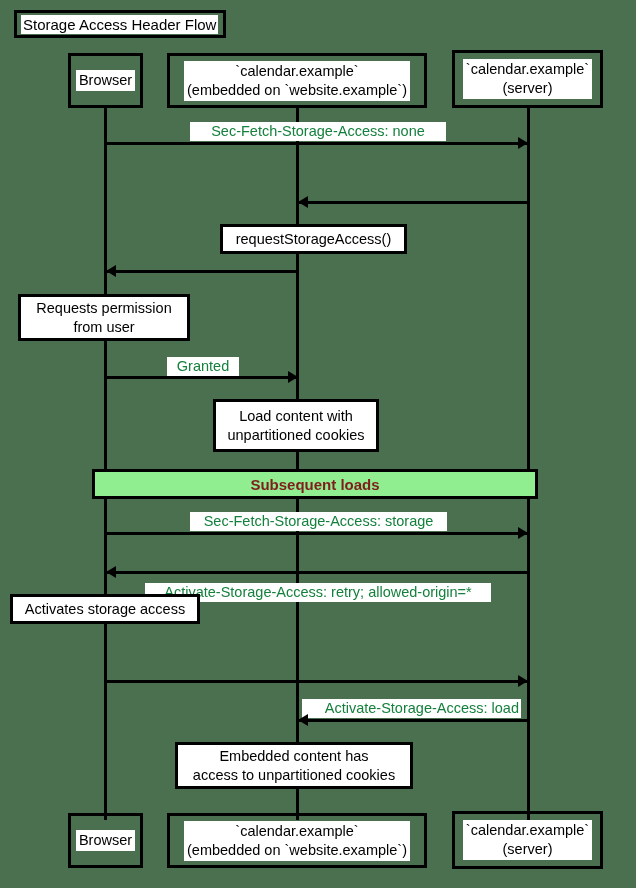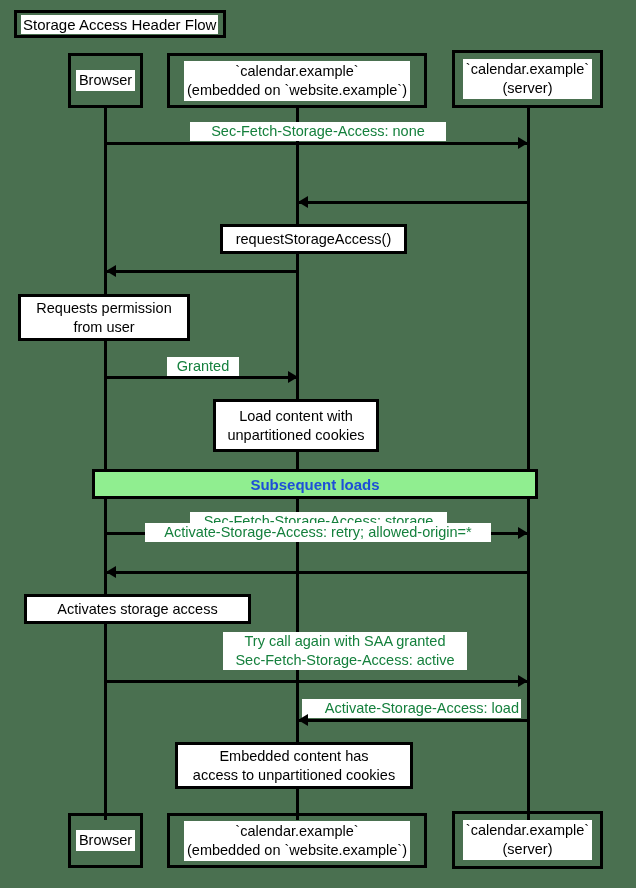--- a/index.html
+++ b/index.html
@@ -105,21 +105,21 @@
   
   .section-band {
     position: absolute;
     box-sizing: border-box;
     border: 3px solid #000;
     display: flex;
     align-items: center;
     justify-content: center;
     font-size: 15px;
     line-height: 19px;
-    color: #1d4ed8;
+    color: #7f1d1d;
     font-weight: bold;
   }
 </style>
 </head>
 <body>
 
 <div id="diagram">
 
   <div class="title-box" style="left:14px; top:10px; width:212px; height:28px; padding-left:4px;">
     <span class="title-text">Storage Access Header Flow</span>
@@ -166,28 +166,26 @@
 unpartitioned cookies</div>
 
   <div class="section-band" style="left:92px; top:469px; width:446px; height:30px; background:#90ee90;">
     <span>Subsequent loads</span>
   </div>
 
   <div class="msg-label" style="left:190px; top:512px; width:253px;">Sec-Fetch-Storage-Access: storage</div>
   <div class="msg-line" style="left:105px; top:532px; width:422px;"></div>
   <div class="arrow-head right" style="left:518px; top:527px;"></div>
 
-  <div class="msg-label" style="left:145px; top:523px; width:342px;">Activate-Storage-Access: retry; allowed-origin=*</div>
+  <div class="msg-label" style="left:145px; top:583px; width:342px;">Activate-Storage-Access: retry; allowed-origin=*</div>
   <div class="msg-line" style="left:105px; top:571px; width:422px;"></div>
   <div class="arrow-head left" style="left:106px; top:566px;"></div>
 
-  <div class="note-box" style="left:24px; top:594px; width:227px; height:30px;">Activates storage access</div>
-
-  <div class="msg-label" style="left:223px; top:632px; width:240px;">Try call again with SAA granted
-Sec-Fetch-Storage-Access: active</div>
+  <div class="note-box" style="left:10px; top:594px; width:190px; height:30px;">Activates storage access</div>
+
   <div class="msg-line" style="left:105px; top:680px; width:422px;"></div>
   <div class="arrow-head right" style="left:518px; top:675px;"></div>
 
   <div class="msg-label" style="left:302px; top:699px; width:215px;text-align:right;">Activate-Storage-Access: load</div>
   <div class="msg-line" style="left:297px; top:719px; width:230px;"></div>
   <div class="arrow-head left" style="left:298px; top:714px;"></div>
 
   <div class="note-box" style="left:175px; top:742px; width:238px; height:47px;">Embedded content has
 access to unpartitioned cookies</div>
 

